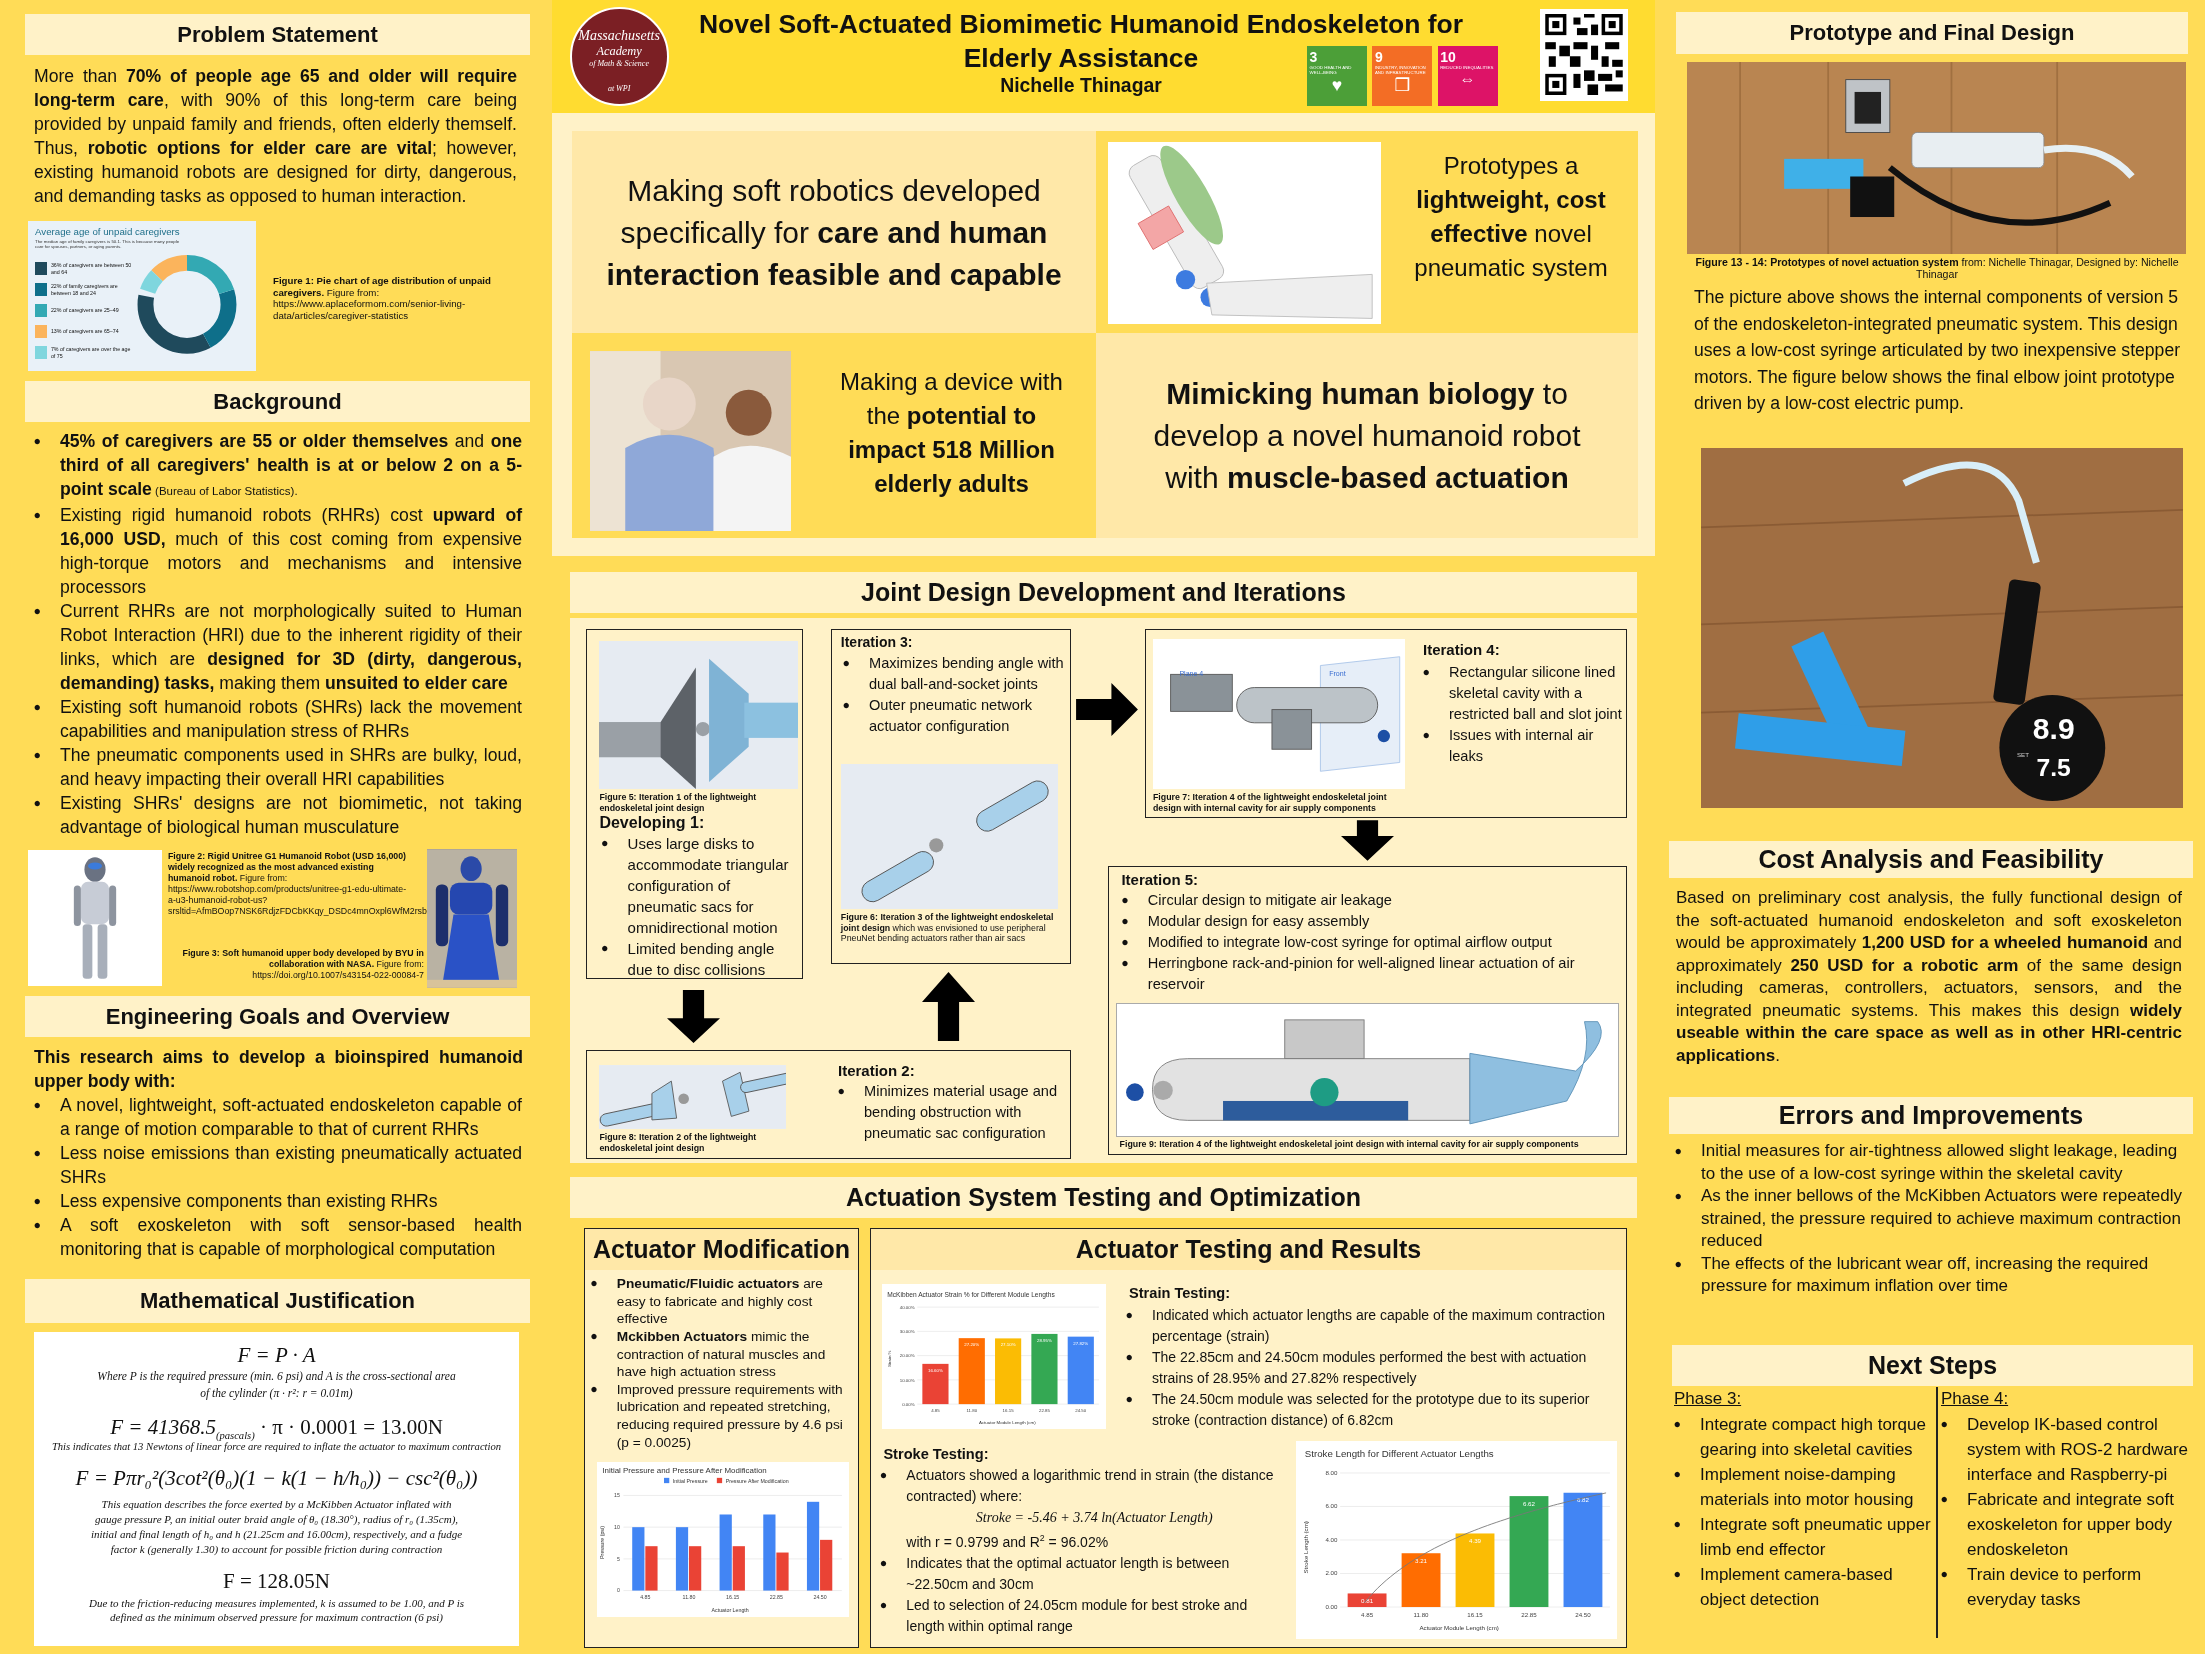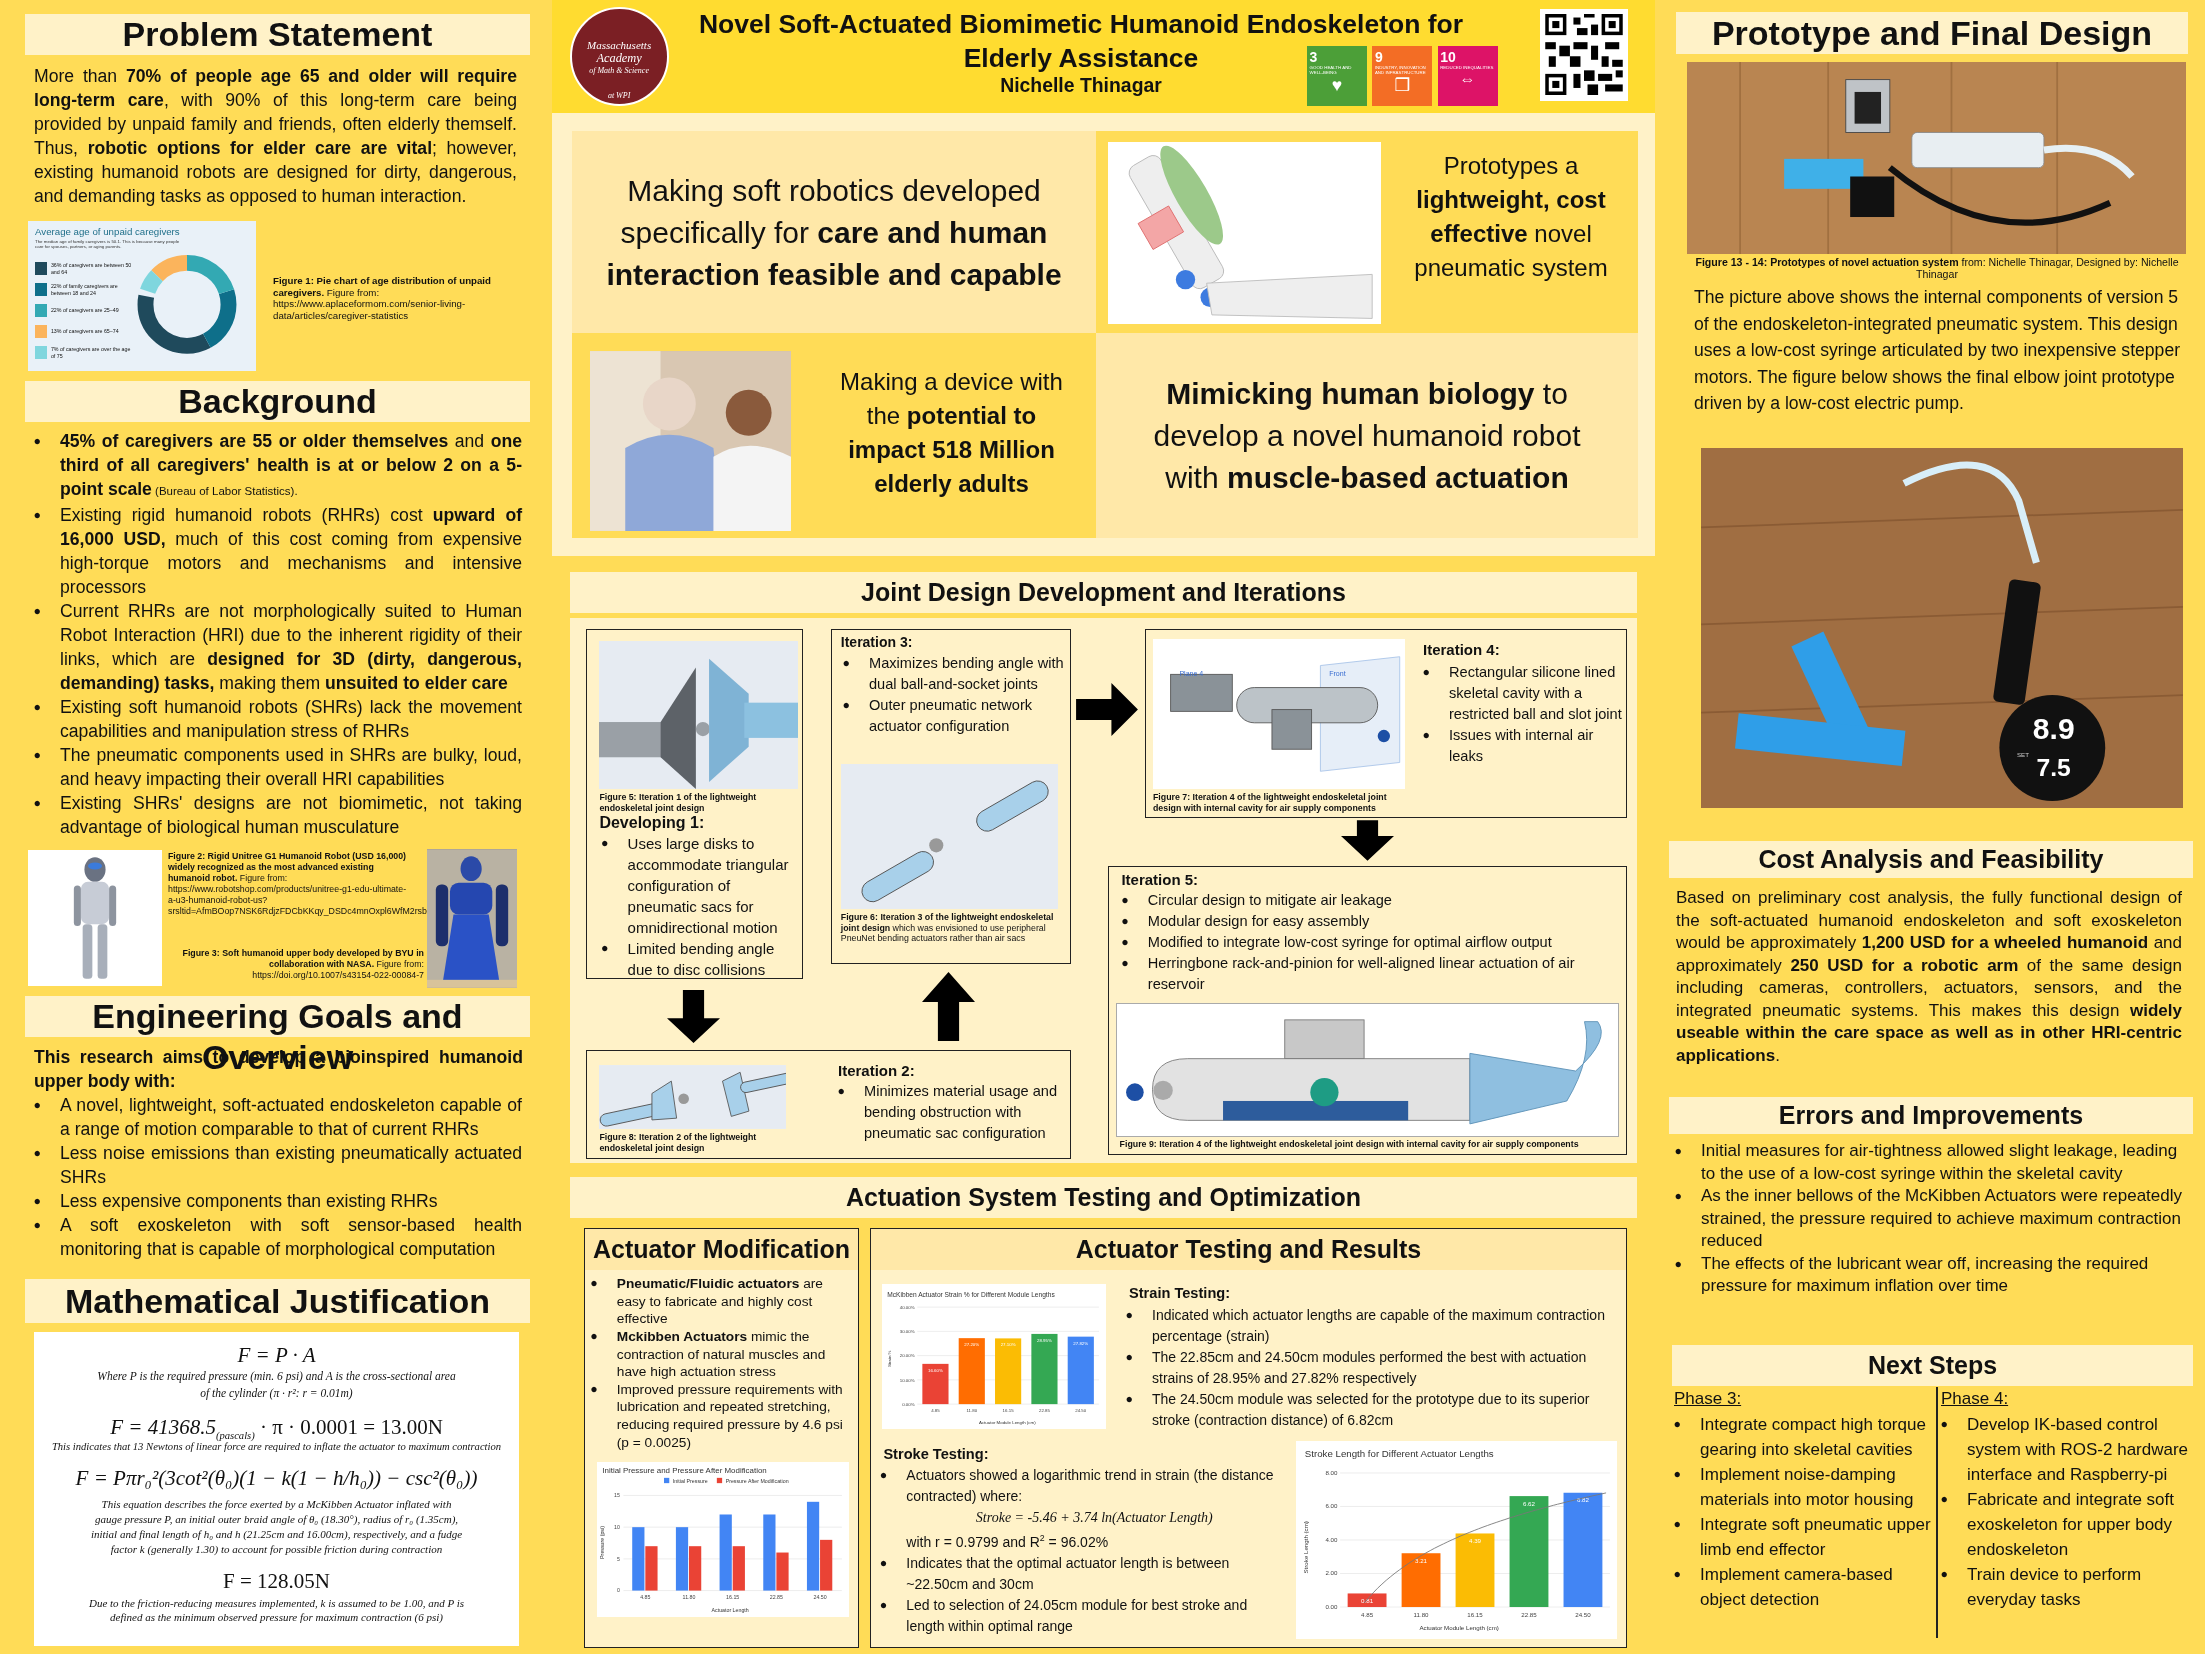--- a/index.html
+++ b/index.html
@@ -1,19 +1,19 @@
 <!DOCTYPE html>
 <html style="font-size:14px"><head>
 <meta charset="utf-8">
 <style>
   * { box-sizing: border-box; margin: 0; padding: 0; }
   html, body { width: 2206px; height: 1654px; overflow: hidden; }
   body { background: #ffdc57; font-family: "Liberation Sans", sans-serif; color: #111; position: relative; }
   .abs { position: absolute; }
-  .hdr { background: #fff2c8; text-align: center; font-weight: bold; font-size: 34px; line-height: 41px; height: 41px; }
+  .hdr { background: #fff2c8; text-align: center; font-weight: bold; font-size: 22px; line-height: 41px; height: 41px; }
   .txt { font-size: 17.6px; line-height: 24px; }
   .just { text-align: justify; }
   ul.bul { list-style: none; }
   ul.bul li { position: relative; padding-left: 30px; }
   ul.bul li::before { content: "\25CF"; position: absolute; left: 3.5px; top: 0; font-size: 12.4px; }
   b { font-weight: bold; }
   .fig { font-size: 9.7px; line-height: 11.5px; }
   .boxed { border: 1.8px solid #222; background: #fff2c8; }
   .img { background: #e8edf3; overflow: hidden; }
   .cap { font-size: 8.8px; line-height: 10.6px; }
@@ -115,21 +115,21 @@
   <div style="font-size:21px;margin-top:12.4px;"><i>F = 41368.5</i><sub style="font-size:10.6px;font-style:italic;">(pascals)</sub><span> · π · 0.0001 = 13.00N</span></div>
   <div style="font-size:10.6px;font-style:italic;">This indicates that 13 Newtons of linear force are required to inflate the actuator to maximum contraction</div>
   <div style="font-size:21px;font-style:italic;margin-top:14px;">F = Pπr₀²(3cot²(θ₀)(1 − k(1 − h/h₀)) − csc²(θ₀))</div>
   <div style="font-size:11px;font-style:italic;line-height:15px;padding:5.3px 53px 0;">This equation describes the force exerted by a McKibben Actuator inflated with gauge pressure P, an initial outer braid angle of θ₀ (18.30°), radius of r₀ (1.35cm), initial and final length of h₀ and h (21.25cm and 16.00cm), respectively, and a fudge factor k (generally 1.30) to account for possible friction during contraction</div>
   <div style="font-size:21px;margin-top:12.4px;">F  =  128.05N</div>
   <div style="font-size:11px;font-style:italic;line-height:14px;padding:1.8px 53px 0;">Due to the friction-reducing measures implemented, k is assumed to be 1.00, and P is defined as the minimum observed pressure for maximum contraction (6 psi)</div>
 </div>
 
 <div class="abs" style="left:552px;top:0;width:1103px;height:113px;background:#ffdc30;">
   <div class="abs" style="left:17.6px;top:7px;width:99px;height:99px;border-radius:50%;background:#7b1f24;border:2.6px solid #fff;color:#fff;font-family:'Liberation Serif',serif;text-align:center;font-style:italic;">
-    <div style="font-size:11px;margin-top:30px;">Massachusetts</div>
+    <div style="font-size:14px;margin-top:19px;">Massachusetts</div>
     <div style="font-size:12.4px;">Academy</div>
     <div style="font-size:8px;">of Math &amp; Science</div>
     <div style="font-size:8px;margin-top:16px;">at WPI</div>
   </div>
   <div class="abs" style="left:132px;top:7px;width:794px;text-align:center;font-weight:bold;font-size:26.5px;line-height:34px;color:#111;">
     <div>Novel Soft-Actuated Biomimetic Humanoid Endoskeleton for</div>
     <div>Elderly Assistance</div>
   </div>
   <div class="abs" style="left:423px;top:74px;width:212px;text-align:center;font-weight:bold;font-size:19.4px;">Nichelle Thinagar</div>
   <div class="abs" style="left:755px;top:46px;display:flex;gap:5.3px;">

